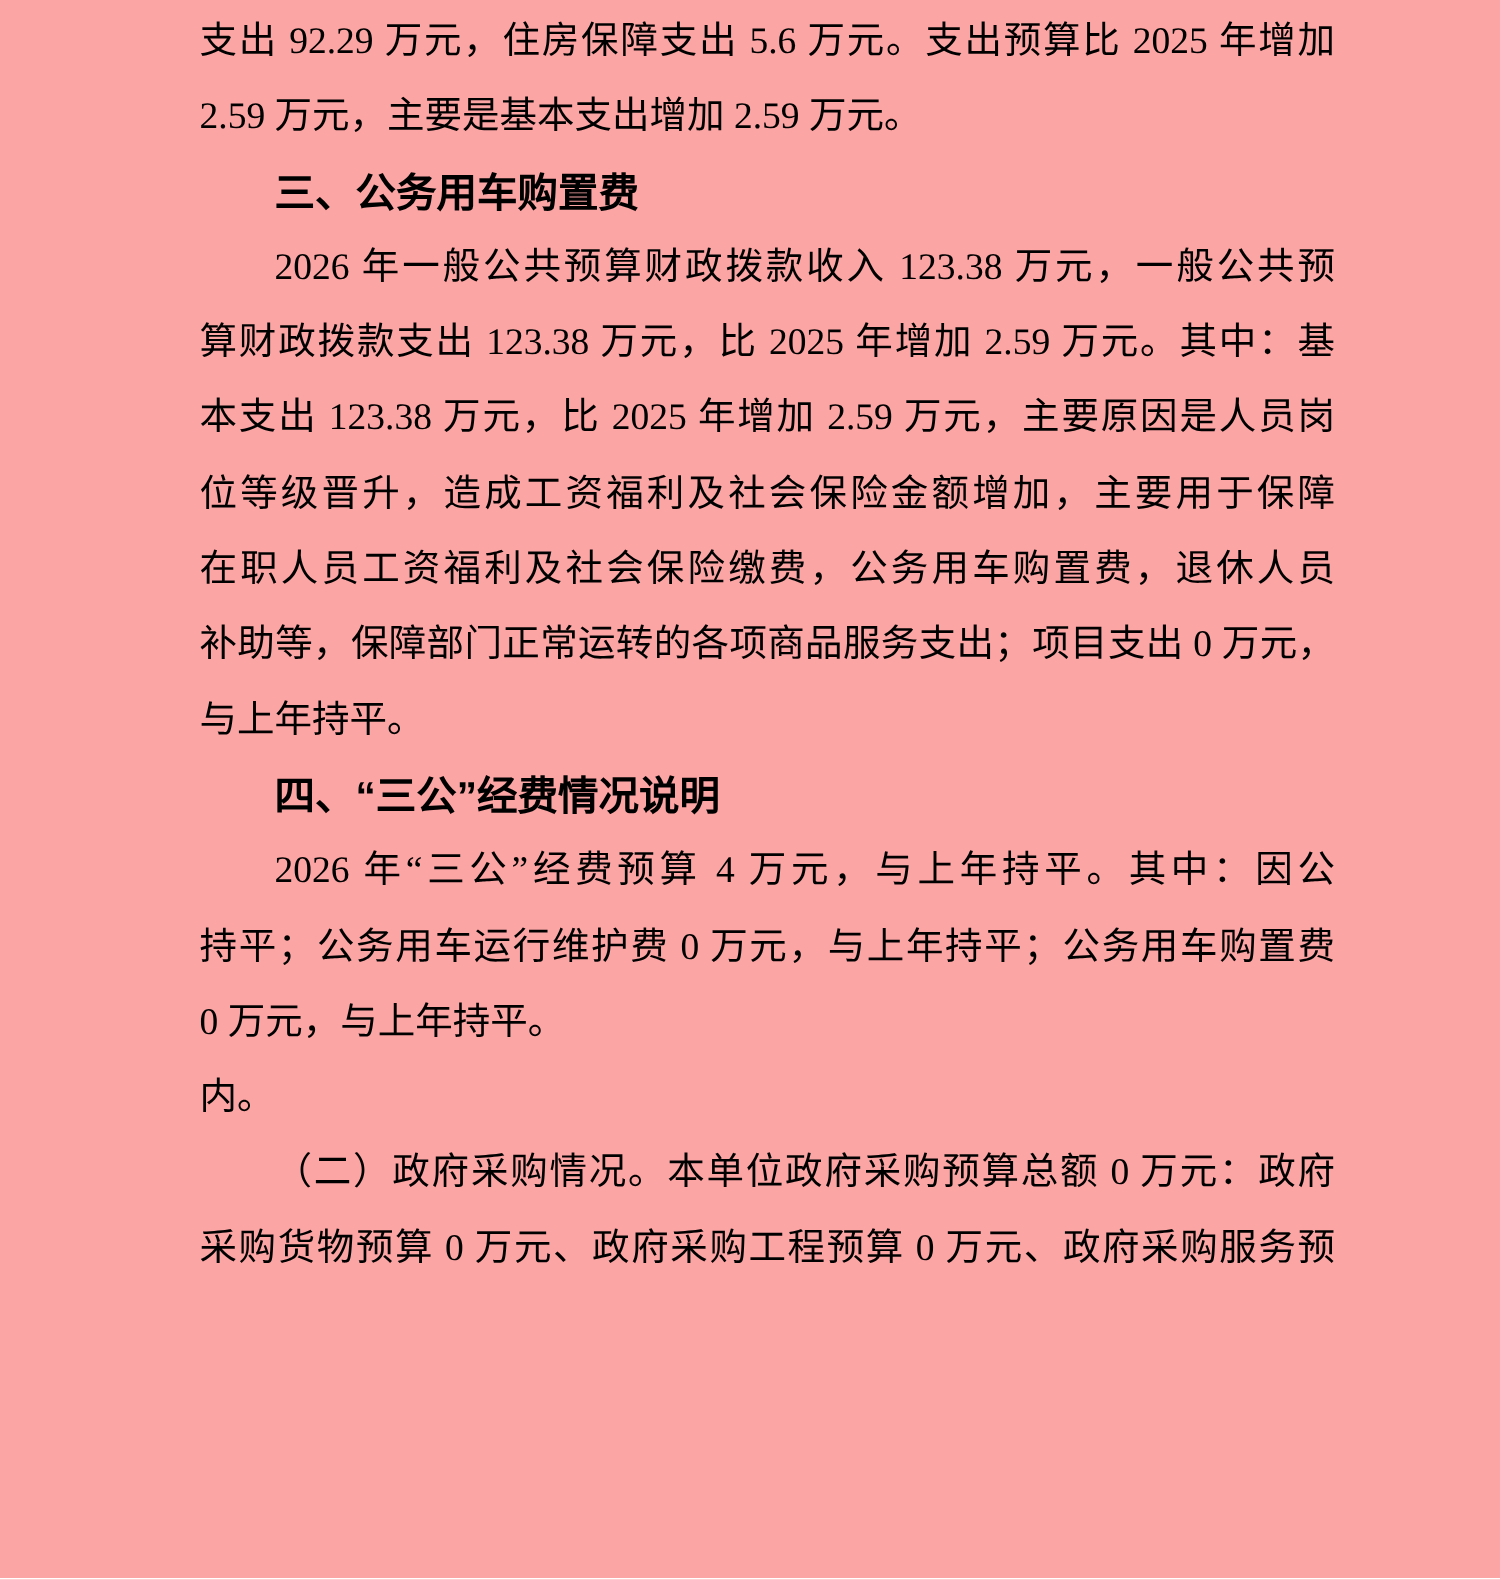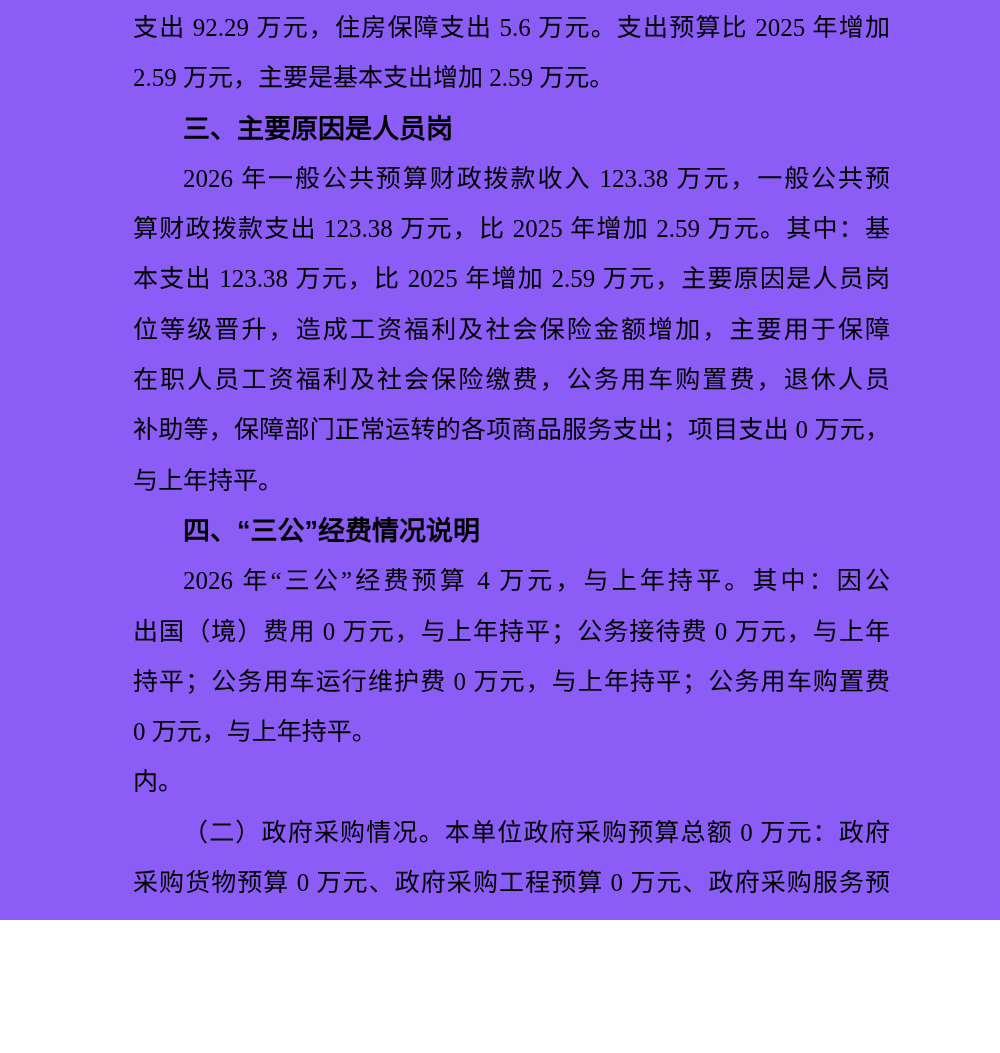--- a/index.html
+++ b/index.html
@@ -3,22 +3,22 @@
 <meta charset="utf-8">
 <style>
   html, body {
     margin: 0;
     padding: 0;
     background: #ffffff;
   }
   .page {
     position: relative;
     width: 1000px;
-    height: 920px;
-    background: #8b5cf6;
+    height: 1052px;
+    background: #fca5a5;
     overflow: hidden;
   }
   .doc {
     position: absolute;
     left: 133px;
     top: 3px;
     width: 757px;
     color: #000000;
     font-family: "Liberation Serif", "DejaVu Serif", serif;
     font-size: 25px;
@@ -45,30 +45,29 @@
     padding-left: 50px;
   }
 </style>
 </head>
 <body>
 
 <div class="page">
   <div class="doc">
     <div class="line j">支出 92.29 万元，住房保障支出 5.6 万元。支出预算比 2025 年增加</div>
     <div class="line">2.59 万元，主要是基本支出增加 2.59 万元。</div>
-    <div class="line h">三、主要原因是人员岗</div>
+    <div class="line h">三、公务用车购置费</div>
     <div class="line j indent">2026 年一般公共预算财政拨款收入 123.38 万元，一般公共预</div>
     <div class="line j">算财政拨款支出 123.38 万元，比 2025 年增加 2.59 万元。其中：基</div>
     <div class="line j">本支出 123.38 万元，比 2025 年增加 2.59 万元，主要原因是人员岗</div>
     <div class="line j">位等级晋升，造成工资福利及社会保险金额增加，主要用于保障</div>
     <div class="line j">在职人员工资福利及社会保险缴费，公务用车购置费，退休人员</div>
     <div class="line j">补助等，保障部门正常运转的各项商品服务支出；项目支出 0 万元，</div>
     <div class="line">与上年持平。</div>
     <div class="line h">四、“三公”经费情况说明</div>
     <div class="line j indent">2026 年“三公”经费预算 4 万元，与上年持平。其中：因公</div>
-    <div class="line j">出国（境）费用 0 万元，与上年持平；公务接待费 0 万元，与上年</div>
     <div class="line j">持平；公务用车运行维护费 0 万元，与上年持平；公务用车购置费</div>
     <div class="line">0 万元，与上年持平。</div>
     <div class="line">内。</div>
     <div class="line j indent">（二）政府采购情况。本单位政府采购预算总额 0 万元：政府</div>
     <div class="line j">采购货物预算 0 万元、政府采购工程预算 0 万元、政府采购服务预</div>
   </div>
 </div>
 
 </body></html>

